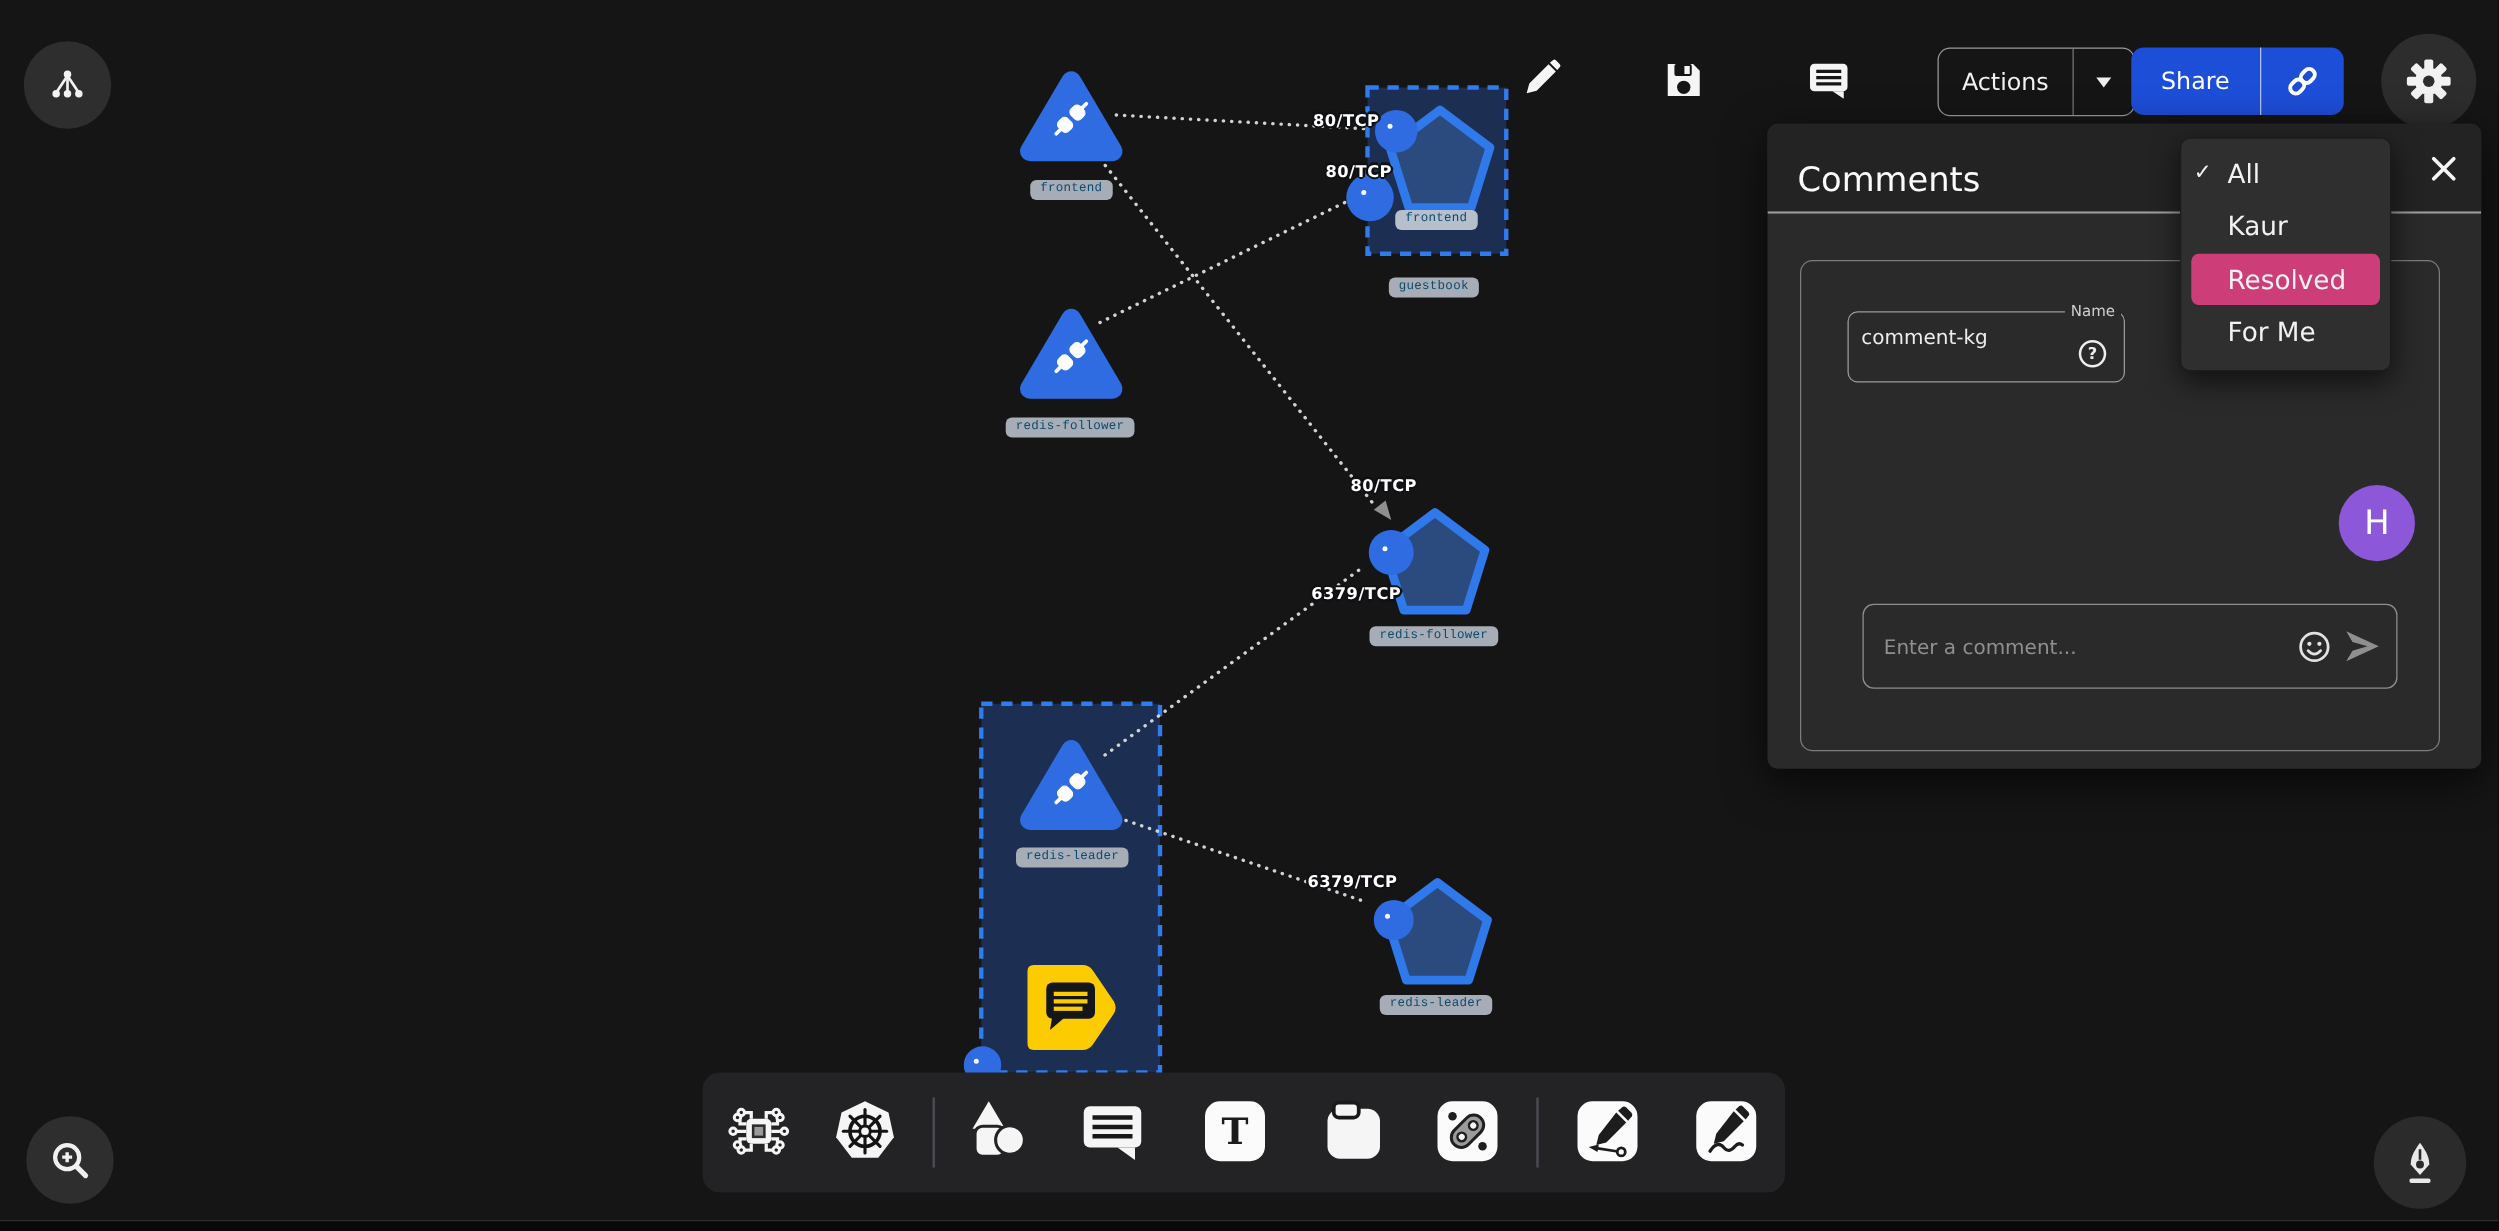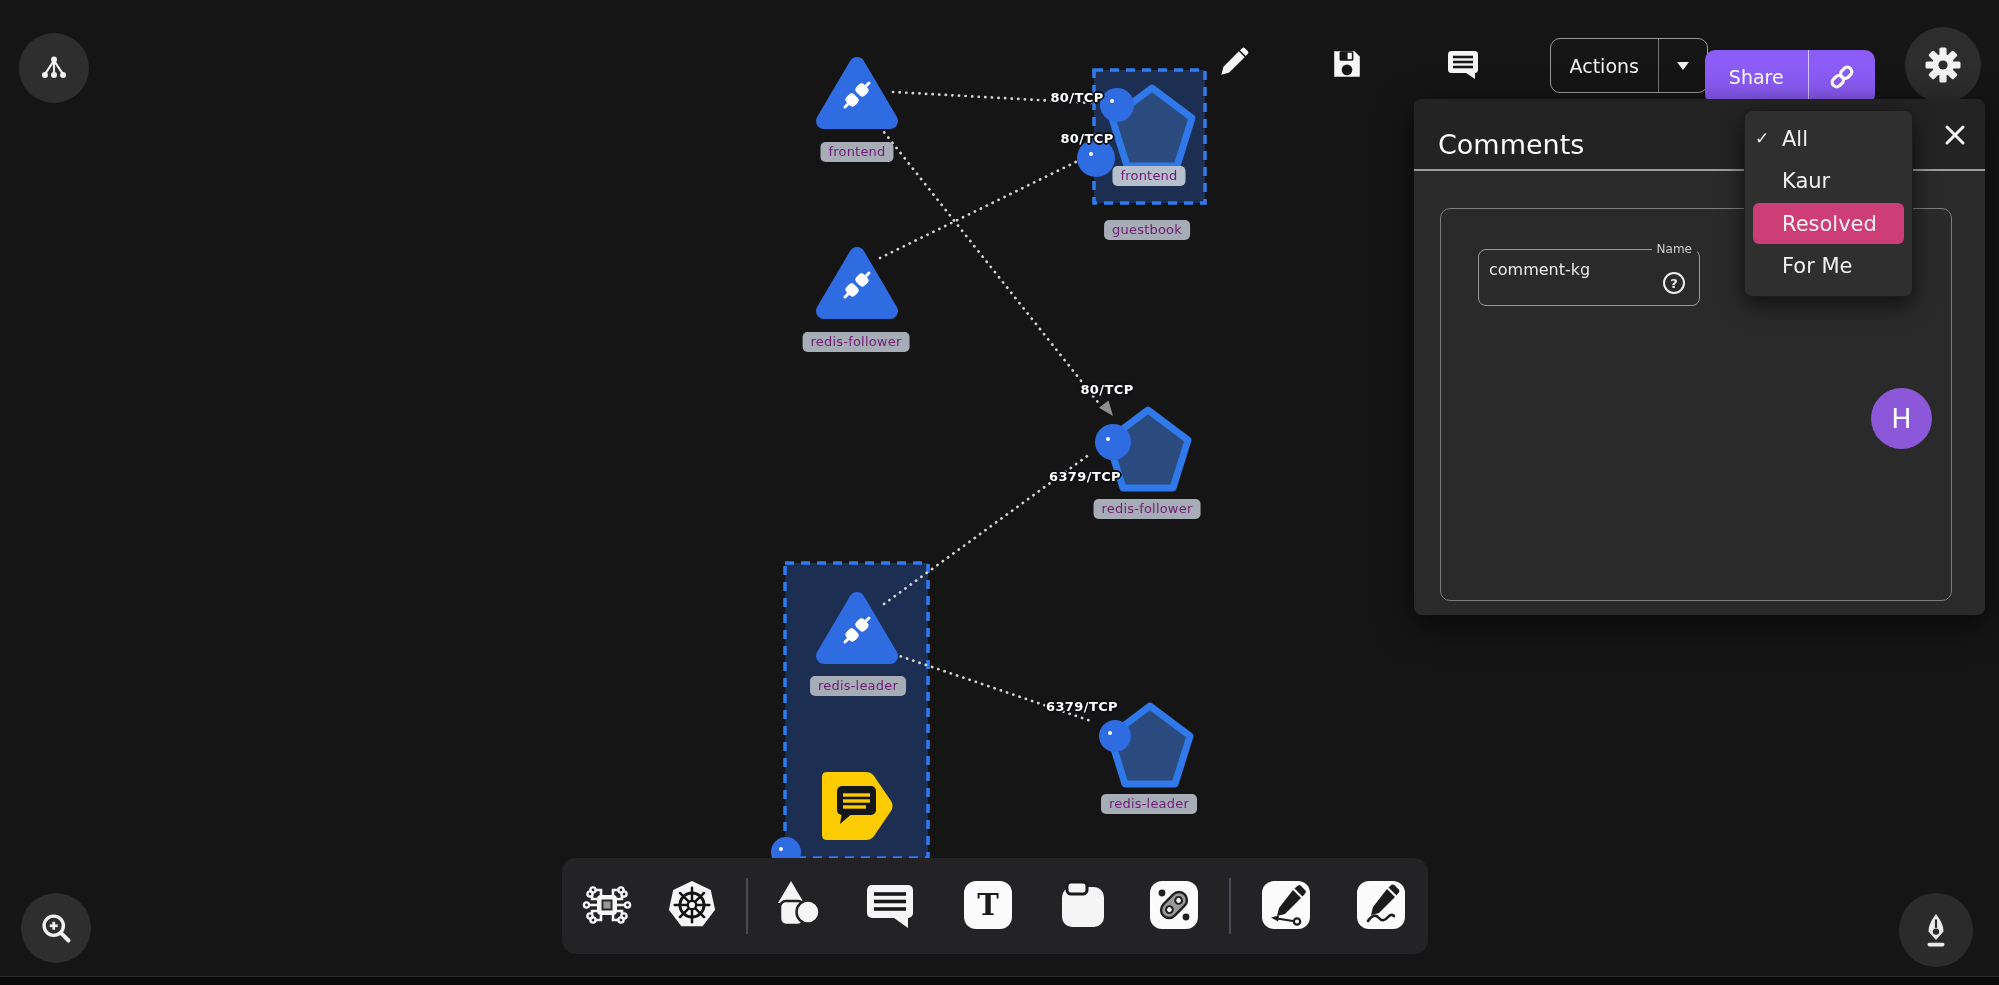--- a/index.html
+++ b/index.html
@@ -2,43 +2,43 @@
 <html><head>
 <meta charset="utf-8">
 <style>
   html,body{margin:0;padding:0;background:#000;}
   *{box-sizing:border-box;}
   #stage{position:relative;width:1999px;height:985px;background:#151515;overflow:hidden;
          font-family:"DejaVu Sans","Liberation Sans",sans-serif;color:#eee;}
   .abs{position:absolute;}
 
   
-  .badge{position:absolute;transform:translate(-50%,-50%);background:#a7adb6;color:#701a75;
-         font-size:13px;padding:2px 8px 3px;border-radius:5px;white-space:nowrap;letter-spacing:.2px;}
+  .badge{position:absolute;transform:translate(-50%,-50%);background:#a7adb6;color:#0c4a6e;
+         font-size:10px;padding:2px 8px 3px;border-radius:5px;white-space:nowrap;letter-spacing:.2px;font-family:Liberation Mono, monospace;}
   .badge.light{background:#b6bfcc;}
   .elabel{position:absolute;transform:translate(-50%,-50%);font-size:13px;font-weight:700;color:#fff;
           letter-spacing:.4px;white-space:nowrap;
           text-shadow:-2px 0 0 #101114,2px 0 0 #101114,0 -2px 0 #101114,0 2px 0 #101114,
                       -1px -1px 0 #101114,1px 1px 0 #101114,-1px 1px 0 #101114,1px -1px 0 #101114;}
 
   
   .circle-btn{position:absolute;border-radius:50%;background:#2e2e2e;display:flex;
               align-items:center;justify-content:center;}
 
   
   .icon-btn{position:absolute;width:44px;height:44px;display:flex;align-items:center;justify-content:center;}
   #actions-btn{position:absolute;left:1550px;top:38px;width:158px;height:55px;border:1.5px solid #9a9a9a;
                border-radius:10px;display:flex;align-items:stretch;color:#f2f2f2;font-size:19px;}
   #actions-btn .lbl{flex:1;display:flex;align-items:center;justify-content:center;}
   #actions-btn .sep{width:1.5px;background:#777;}
   #actions-btn .caret-wrap{width:48px;display:flex;align-items:center;justify-content:center;}
   .caret{width:0;height:0;border-left:6.5px solid transparent;border-right:6.5px solid transparent;
          border-top:8px solid #efefef;}
-  #share-btn{position:absolute;left:1705px;top:50px;width:170px;height:54px;border-radius:10px;
-             background:#8b5cf6;display:flex;align-items:stretch;color:#fff;font-size:19px;justify-content:space-between;}
+  #share-btn{position:absolute;left:1705px;top:38px;width:170px;height:54px;border-radius:10px;
+             background:#1d4ed8;display:flex;align-items:stretch;color:#fff;font-size:19px;justify-content:space-between;}
   #share-btn .lbl{flex:1;display:flex;align-items:center;justify-content:center;}
   #share-btn .sep{width:1.5px;background:rgba(255,255,255,.65);margin:0;}
   #share-btn .link-wrap{width:66px;display:flex;align-items:center;justify-content:center;}
 
   
   #comments-panel{position:absolute;left:1414px;top:99px;width:571px;height:516px;background:#2a2a2a;
                   border-radius:8px;box-shadow:0 10px 34px rgba(0,0,0,.65);}
   #comments-panel .hdr{position:relative;height:72px;background:#232323;border-radius:8px 8px 0 0;
                        border-bottom:2px solid #9c9c9c;}
   #comments-panel .hdr .title{position:absolute;left:24px;top:30px;font-size:27px;color:#fafafa;}
@@ -295,20 +295,32 @@
     <div class="inner-card"></div>
 
     <fieldset class="name-field">
       <legend>Name</legend>
       <span class="name-value">comment-kg</span>
       <span class="help-circle">?</span>
     </fieldset>
 
     <div class="avatar">H</div>
 
+    <div class="comment-input-row">
+      <input type="text" placeholder="Enter a comment..." style="">
+      <svg width="27" height="27" viewBox="0 0 27 27" fill="none">
+        <circle cx="13.5" cy="13.5" r="11" stroke="#e2e2e2" stroke-width="2.2"></circle>
+        <circle cx="9.5" cy="11" r="1.7" fill="#e2e2e2"></circle>
+        <circle cx="17.5" cy="11" r="1.7" fill="#e2e2e2"></circle>
+        <path d="M8.5,16.5 q5,5.5 10,0" stroke="#e2e2e2" stroke-width="2.2" stroke-linecap="round"></path>
+      </svg>
+      <svg width="28" height="26" viewBox="0 0 28 26">
+        <polygon points="2,25 28,13 2,1 7,9.5 19,13 7,16.5" fill="#8f8f8f"></polygon>
+      </svg>
+    </div>
   </div>
 
   <div id="filter-menu">
     <div class="item">
       <span class="check">✓</span>
       <span class="txt">All</span>
     </div>
     <div class="item">
       <span class="txt">Kaur</span>
     </div>

